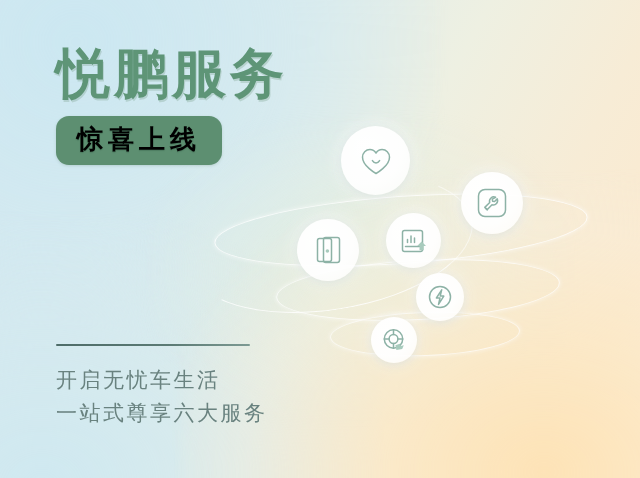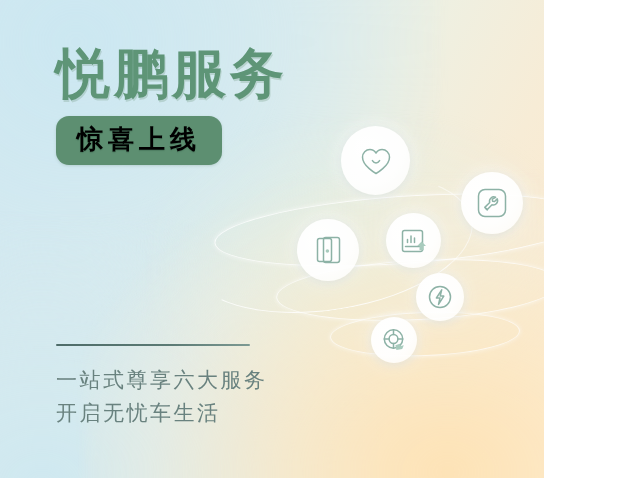--- a/index.html
+++ b/index.html
@@ -2,21 +2,21 @@
 <html lang="zh"><head>
 <meta charset="utf-8">
 <style>
   html, body {
     margin: 0;
     padding: 0;
     background: #ffffff;
   }
   #poster {
     position: relative;
-    width: 544px;
+    width: 640px;
     height: 478px;
     overflow: hidden;
     font-family: "Liberation Sans", "DejaVu Sans", sans-serif;
   }
 
   
   .bg-base {
     position: absolute;
     inset: 0;
     background: linear-gradient(118deg,
@@ -229,22 +229,22 @@
   <div class="ring-arc"></div>
 
   <div class="headline-wrap">
     <div class="headline">悦鹏服务</div>
     <div class="badge">惊喜上线</div>
   </div>
 
   <div class="tagline-wrap">
     <div class="rule"></div>
     <div class="tagline">
+      <span>开启无忧车生活</span>
       <span>一站式尊享六大服务</span>
-      <span>开启无忧车生活</span>
     </div>
   </div>
 
   <div class="halo" style="left:329px; top:114px; width:93px; height:93px;"></div>
   <div class="bubble b-heart">
     <span>
       <svg width="40" height="40" viewBox="0 0 40 40">
         <path class="ico" d="M20 32.5C20 32.5 6.5 25 6.5 16.2c0-4.4 3.4-7.7 7.4-7.7 2.6 0 4.8 1.4 6.1 3.5 1.3-2.1 3.5-3.5 6.1-3.5 4 0 7.4 3.3 7.4 7.7C33.5 25 20 32.5 20 32.5z"></path>
         <path class="ico" d="M16.4 19.6c1.1 1.7 2.2 2.5 3.6 2.5s2.5-0.8 3.6-2.5"></path>
       </svg>

